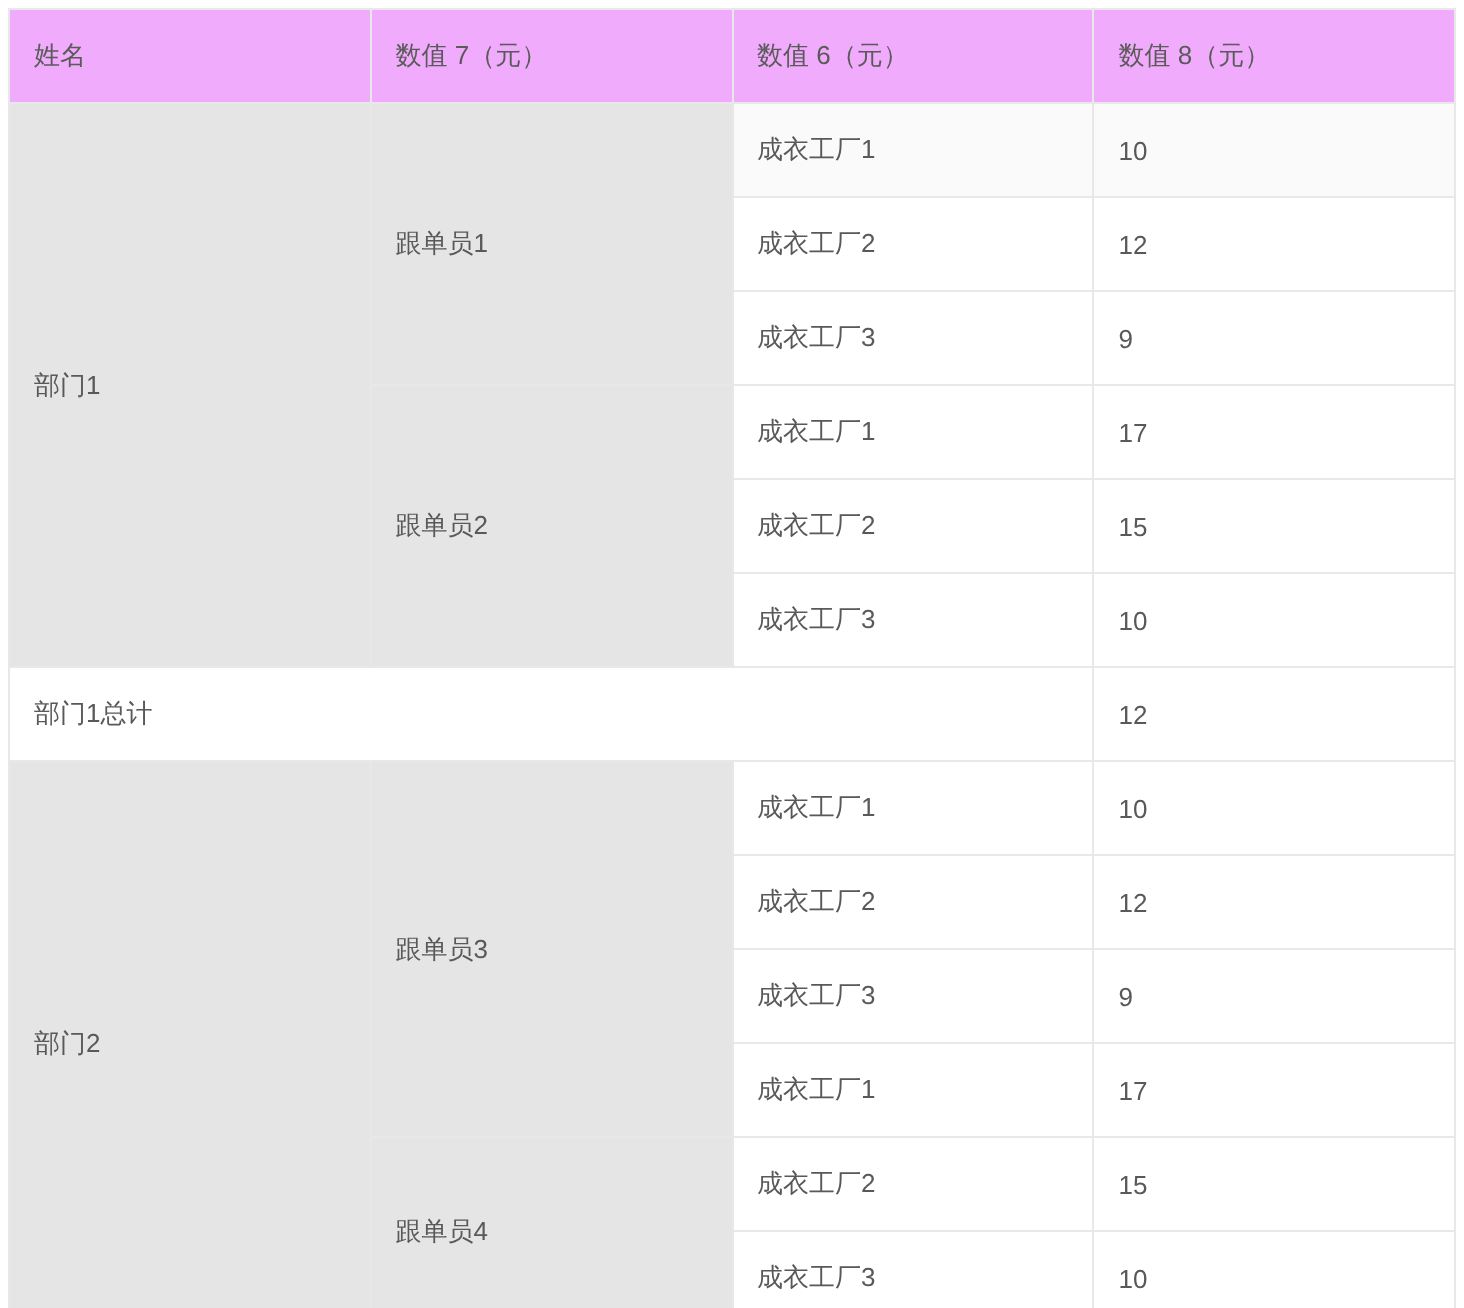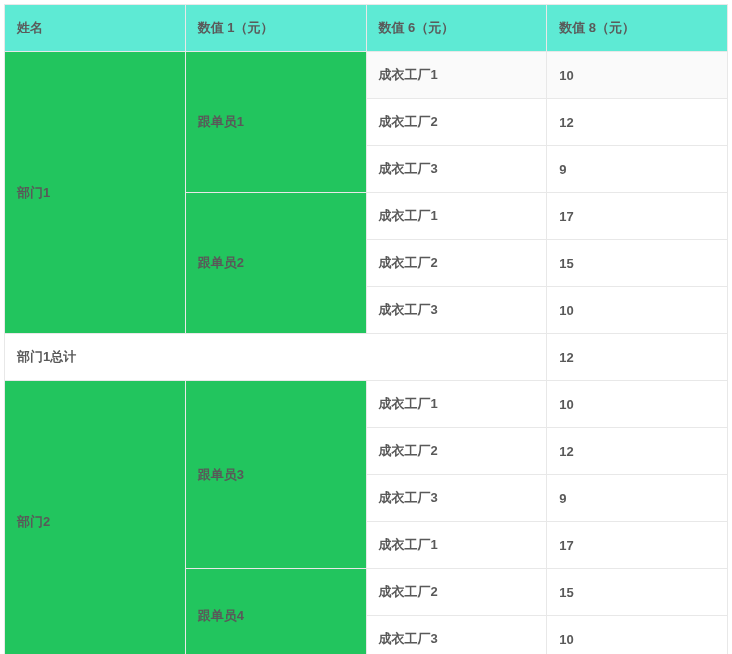--- a/index.html
+++ b/index.html
@@ -16,32 +16,32 @@
     }
     table {
       width: 100%;
       border-collapse: collapse;
       table-layout: fixed;
     }
     th, td {
       text-align: left;
       padding: 14px 12px;
       border: 1px solid #e8e8e8;
-      font-weight: bold;
+      font-weight: normal;
       white-space: nowrap;
       overflow: hidden;
       text-overflow: ellipsis;
     }
     thead th {
-      background: #5eead4;
+      background: #f0abfc;
       color: #5a5a5a;
-      font-weight: 700;
+      font-weight: 400;
     }
     td.group-cell {
-      background: #22c55e;
+      background: #e5e5e5;
       vertical-align: middle;
     }
     tr.hover-row td.val-cell {
       background: #fafafa;
     }
     .col1 { width: 25%; }
     .col2 { width: 25%; }
     .col3 { width: 25%; }
     .col4 { width: 25%; }
   </style>
@@ -51,21 +51,21 @@
 <table>
   <colgroup>
     <col class="col1">
       <col class="col2">
       <col class="col3">
       <col class="col4">
   </colgroup>
   <thead>
     <tr>
       <th>姓名</th>
-      <th>数值 1（元）</th>
+      <th>数值 7（元）</th>
       <th>数值 6（元）</th>
       <th>数值 8（元）</th>
     </tr>
   </thead>
   <tbody id="tbody">
   <tr class="hover-row">
         <td class="group-cell" rowspan="6">部门1</td>
         <td class="group-cell" rowspan="3">跟单员1</td>
         <td class="val-cell">成衣工厂1</td>
         <td class="val-cell">10</td>

